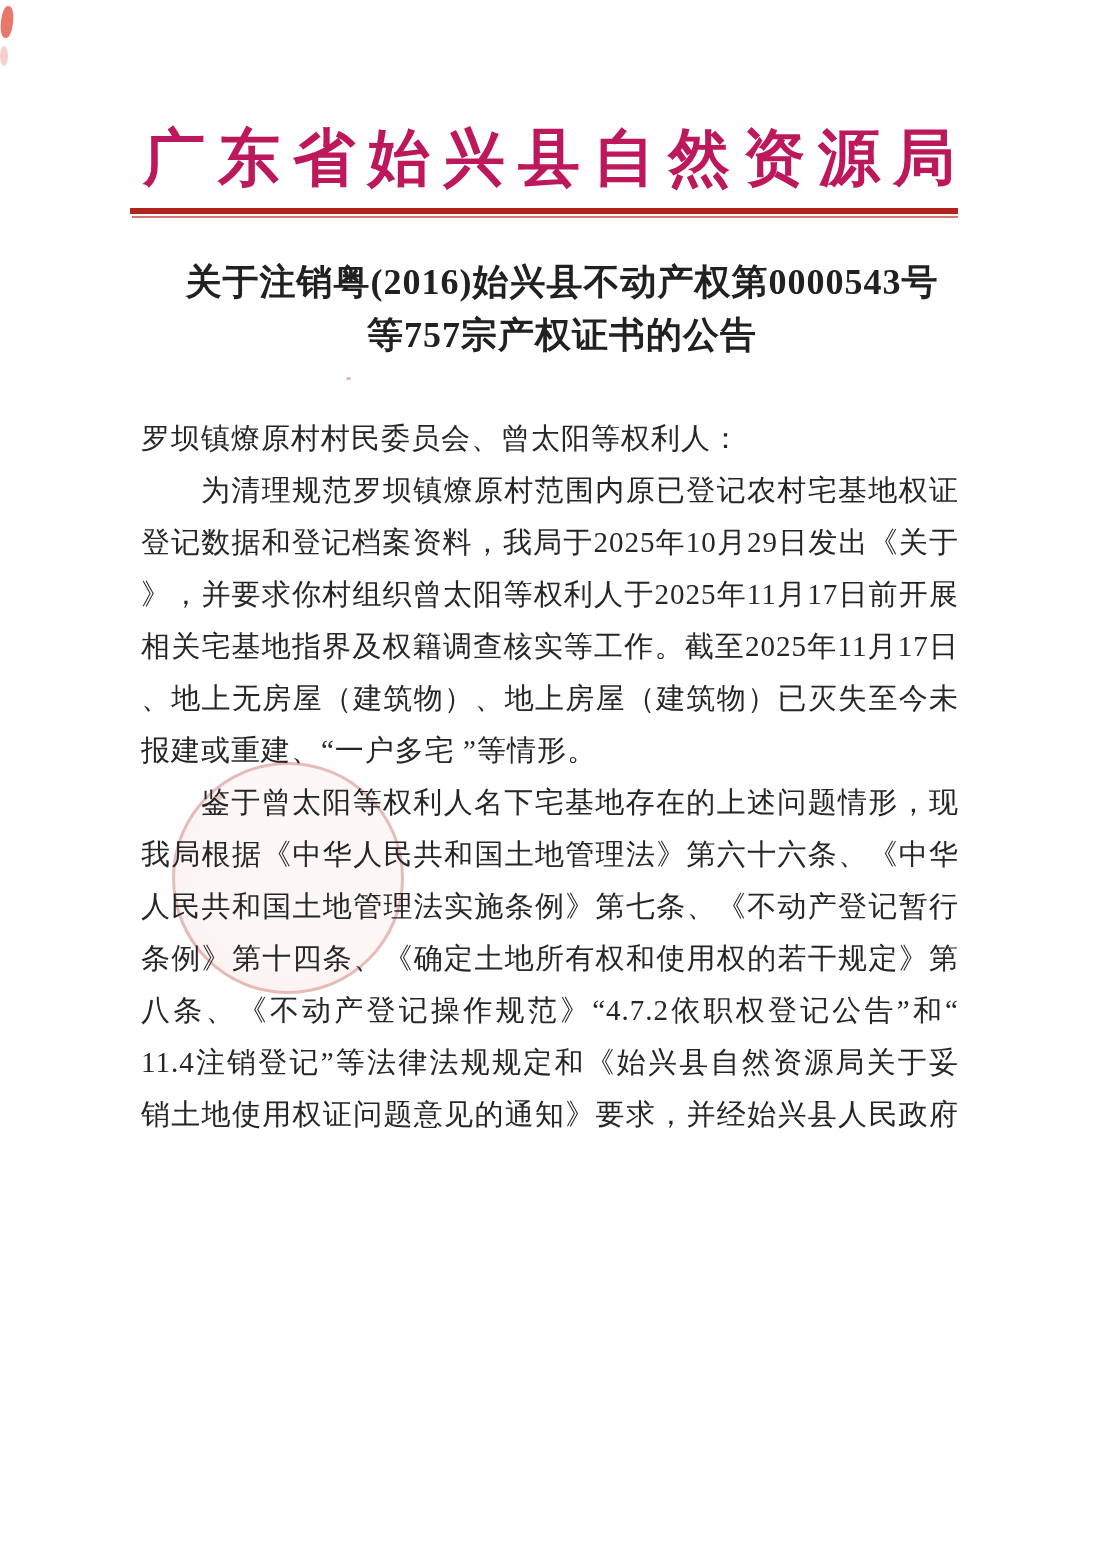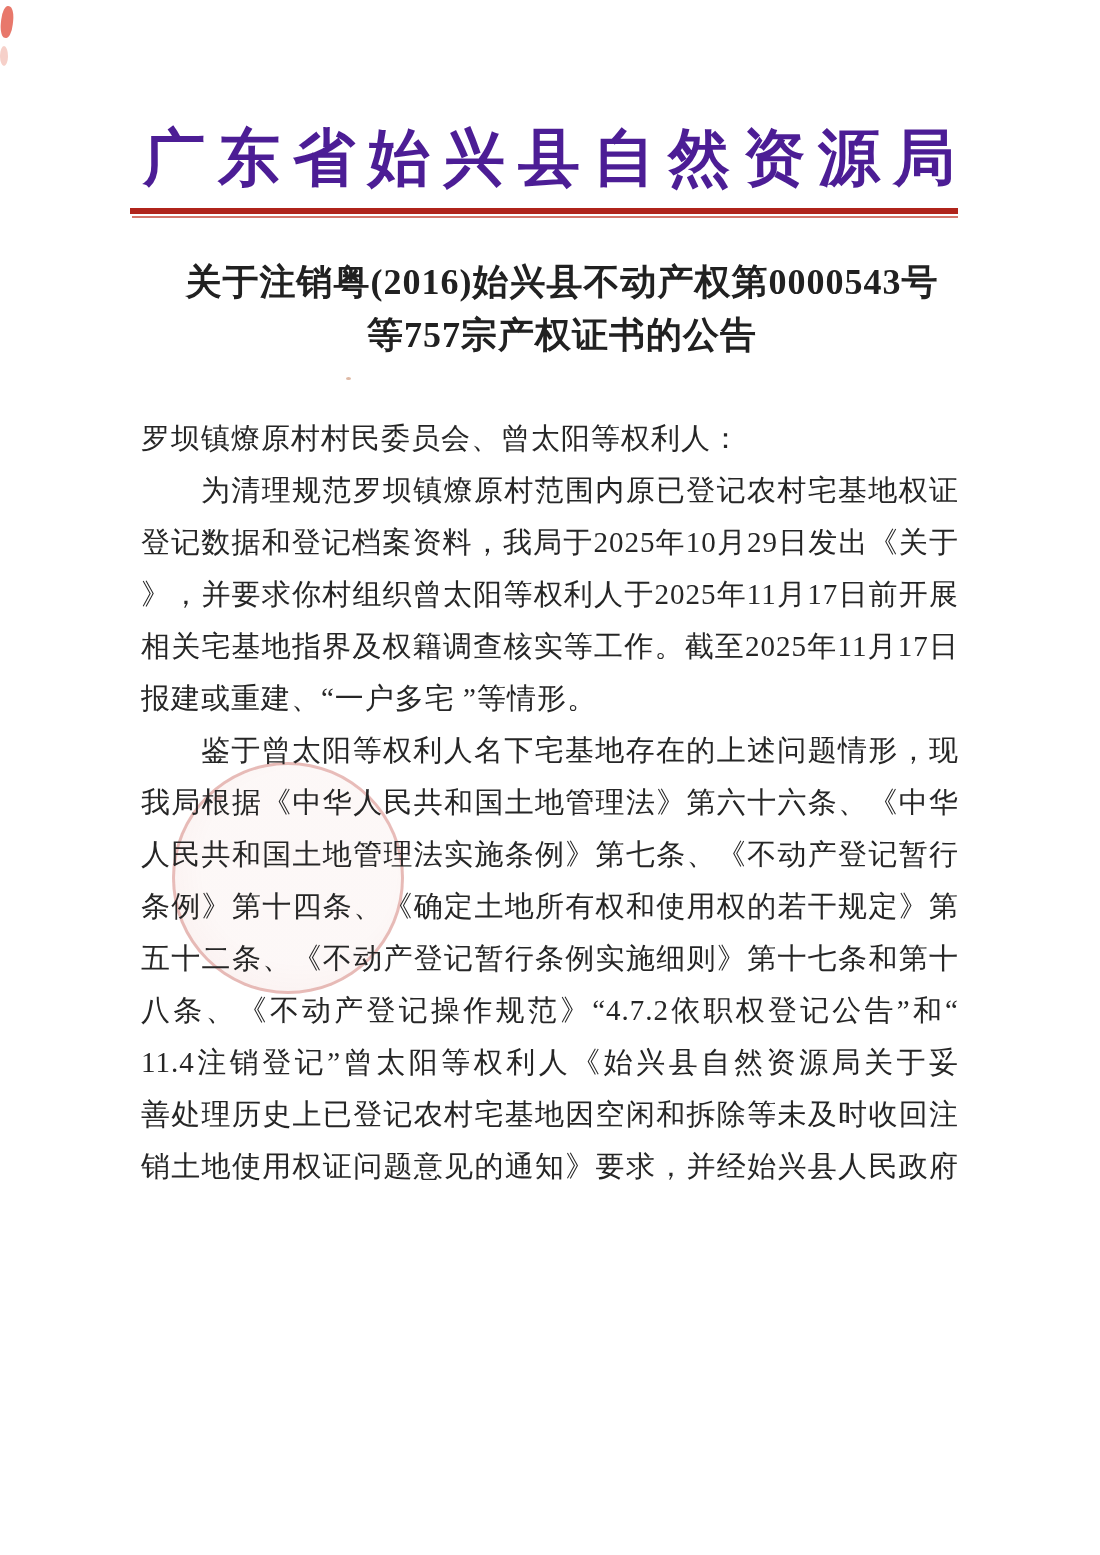--- a/index.html
+++ b/index.html
@@ -17,21 +17,21 @@
   .a1 { left: 1px; top: 6px; width: 12px; height: 32px;
         background: rgba(222, 62, 44, .7); border-radius: 45%;
         transform: rotate(6deg); }
   .a2 { left: 0px; top: 46px; width: 8px; height: 20px;
         background: rgba(228, 120, 100, .35); border-radius: 50%; }
 
   
   .agency {
     position: absolute; left: 143px; top: 126px;
     font-size: 62px; font-weight: 700; line-height: 1.06;
-    color: #4c1d95; letter-spacing: 13px; white-space: nowrap;
+    color: #be185d; letter-spacing: 13px; white-space: nowrap;
   }
   .rule { position: absolute; }
   .rule-thick { left: 130px; top: 208px; width: 828px; height: 6px; background: #b0241b; }
   .rule-thin  { left: 132px; top: 216px; width: 826px; height: 2px; background: #d4766b; }
 
   
   .title {
     position: absolute; left: 0; top: 256px; width: 1100px;
     text-align: center; font-size: 36px; font-weight: 700;
     color: #212121; line-height: 53px; letter-spacing: 1px; margin-left: 12px;
@@ -90,26 +90,25 @@
 
   <div class="stamp"></div>
 
   <div class="bodytext">
     <div class="bline short">罗坝镇燎原村村民委员会、曾太阳等权利人：</div>
 
     <div class="bline indent">为清理规范罗坝镇燎原村范围内原已登记农村宅基地权证</div>
     <div class="bline">登记数据和登记档案资料，我局于2025年10月29日发出《关于</div>
     <div class="bline">》，并要求你村组织曾太阳等权利人于2025年11月17日前开展</div>
     <div class="bline">相关宅基地指界及权籍调查核实等工作。截至2025年11月17日</div>
+    <div class="bline">、地上无房屋（建筑物）、地上房屋（建筑物）已灭失至今未</div>
     <div class="bline short">报建或重建、“一户多宅 ”等情形。</div>
 
     <div class="bline indent">鉴于曾太阳等权利人名下宅基地存在的上述问题情形，现</div>
     <div class="bline">我局根据《中华人民共和国土地管理法》第六十六条、《中华</div>
     <div class="bline">人民共和国土地管理法实施条例》第七条、《不动产登记暂行</div>
     <div class="bline">条例》第十四条、《确定土地所有权和使用权的若干规定》第</div>
-    <div class="bline">五十二条、《不动产登记暂行条例实施细则》第十七条和第十</div>
     <div class="bline">八条、《不动产登记操作规范》“4.7.2依职权登记公告”和“</div>
-    <div class="bline">11.4注销登记”曾太阳等权利人《始兴县自然资源局关于妥</div>
-    <div class="bline">善处理历史上已登记农村宅基地因空闲和拆除等未及时收回注</div>
+    <div class="bline">11.4注销登记”等法律法规规定和《始兴县自然资源局关于妥</div>
     <div class="bline">销土地使用权证问题意见的通知》要求，并经始兴县人民政府</div>
   </div>
 
 </div>
 
 </body></html>

